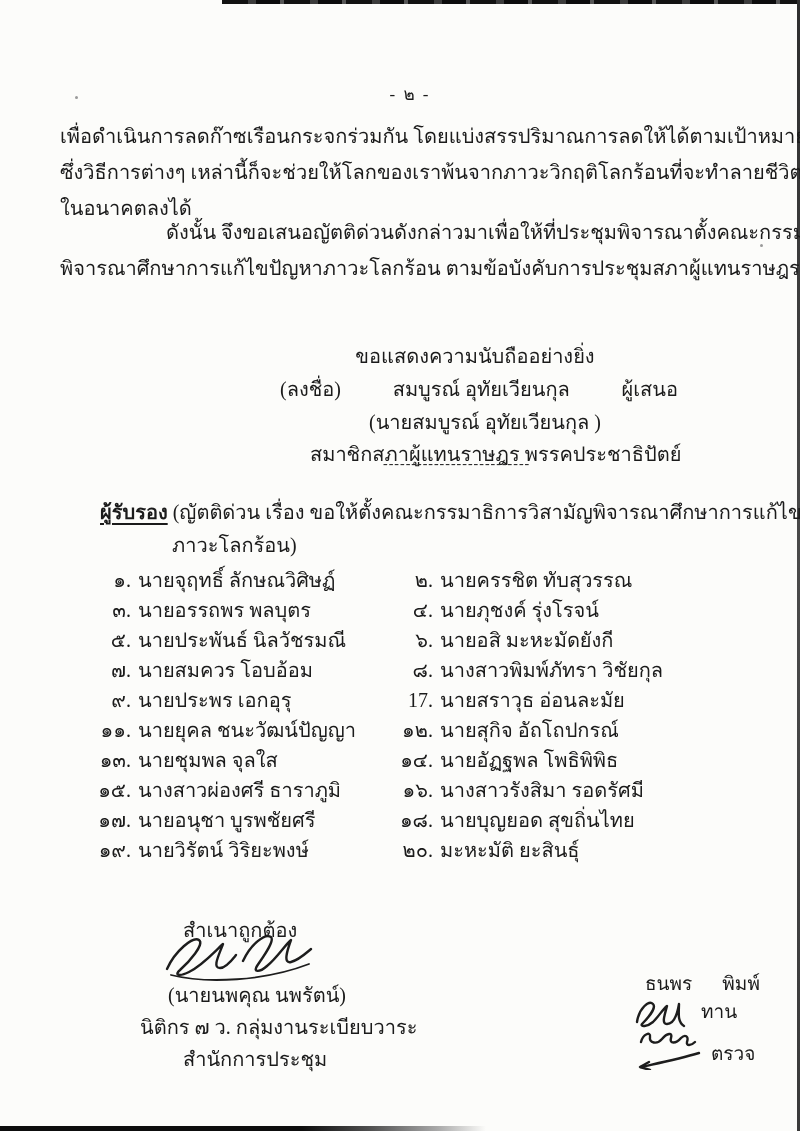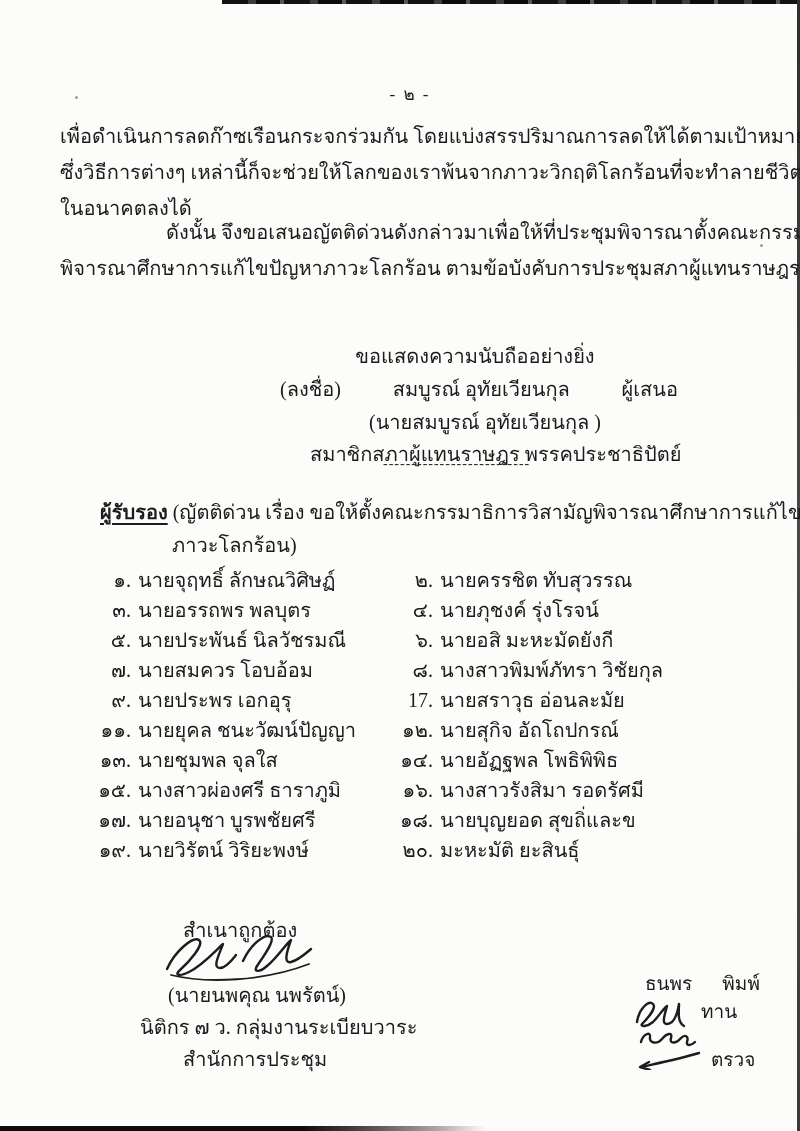--- a/index.html
+++ b/index.html
@@ -63,21 +63,21 @@
   .copy-label{top:912px;left:183px;}
   .cert-sig{top:929px;left:163px;}
   .cert-name{top:977px;left:168px;}
   .cert-title1{top:1009px;left:140px;}
   .cert-title2{top:1041px;left:183px;}
 
   
   .clerk-row1{top:970px;left:645px;display:flex;gap:30px;font-size:19px;line-height:28px;}
   .clerk-row2{top:996px;left:633px;display:flex;align-items:flex-start;gap:10px;font-size:19px;}
   .clerk-row3{top:1026px;left:633px;display:flex;align-items:flex-start;gap:6px;font-size:19px;}
-  .clerk-row3 .lbl{margin-top:18px;}
+  .clerk-row3 .lbl{margin-top:12px;}
 
   svg.sig{display:block;}
   svg.sig path{fill:none;stroke:#1d1d1d;stroke-width:2.4;stroke-linecap:round;stroke-linejoin:round;}
   svg.sig path.thin{stroke-width:1.8;}
 </style>
 </head>
 <body>
 
 <div class="page">
 
@@ -180,21 +180,21 @@
     <div class="cell">
         <span class="num">๑๖.</span>
         <span>นางสาวรังสิมา รอดรัศมี</span>
       </div>
     <div class="cell">
         <span class="num">๑๗.</span>
         <span>นายอนุชา บูรพชัยศรี</span>
       </div>
     <div class="cell">
         <span class="num">๑๘.</span>
-        <span>นายบุญยอด สุขถิ่และข</span>
+        <span>นายบุญยอด สุขถิ่นไทย</span>
       </div>
     <div class="cell">
         <span class="num">๑๙.</span>
         <span>นายวิรัตน์ วิริยะพงษ์</span>
       </div>
     <div class="cell">
         <span class="num">๒๐.</span>
         <span>มะหะมัติ ยะสินธุ์</span>
       </div>
   </div>

